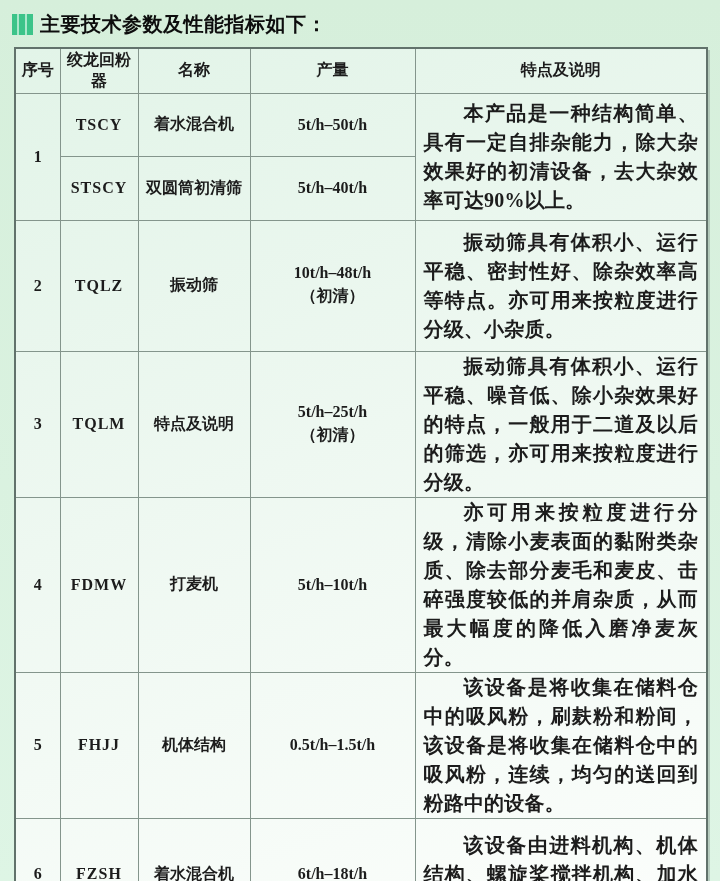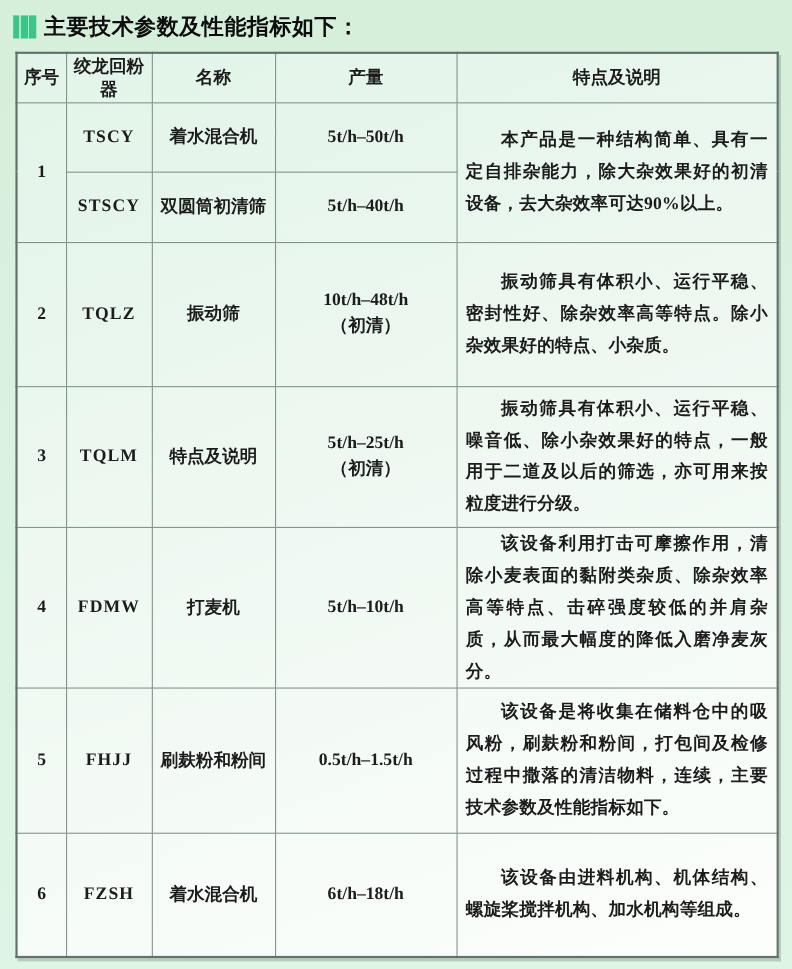--- a/index.html
+++ b/index.html
@@ -51,21 +51,21 @@
   tr.h-r3{height:128px;}
   tr.h-r4{height:130px;}
   tr.h-r5{height:132px;}
   tr.h-r6{height:113px;}
   .model{letter-spacing:1px;}
   .output-note{display:block;margin-top:4px;}
   p.desc{
     margin:0;padding:0 8px;
     text-align:justify;text-justify:inter-character;
     text-indent:2em;
-    font-size:16px;line-height:29px;
+    font-size:20px;line-height:29px;
     letter-spacing:.2px;
   }
 </style>
 </head>
 <body>
 
 <div class="title-row">
   <span class="title-icon"></span>
   <h1 class="page-title">主要技术参数及性能指标如下：</h1>
 </div>
@@ -106,21 +106,21 @@
 
     <tr class="h-r2">
       <td>2</td>
       <td class="model">TQLZ</td>
       <td>振动筛</td>
       <td>
         <span>10t/h–48t/h</span>
         <span class="output-note">（初清）</span>
       </td>
       <td>
-        <p class="desc">振动筛具有体积小、运行平稳、密封性好、除杂效率高等特点。除小杂效果好的特点、小杂质。</p>
+        <p class="desc">振动筛具有体积小、运行平稳、密封性好、除杂效率高等特点。亦可用来按粒度进行分级、小杂质。</p>
       </td>
     </tr>
 
     <tr class="h-r3">
       <td>3</td>
       <td class="model">TQLM</td>
       <td>特点及说明</td>
       <td>
         <span>5t/h–25t/h</span>
         <span class="output-note">（初清）</span>
@@ -129,31 +129,31 @@
         <p class="desc">振动筛具有体积小、运行平稳、噪音低、除小杂效果好的特点，一般用于二道及以后的筛选，亦可用来按粒度进行分级。</p>
       </td>
     </tr>
 
     <tr class="h-r4">
       <td>4</td>
       <td class="model">FDMW</td>
       <td>打麦机</td>
       <td>5t/h–10t/h</td>
       <td>
-        <p class="desc">该设备利用打击可摩擦作用，清除小麦表面的黏附类杂质、除杂效率高等特点、击碎强度较低的并肩杂质，从而最大幅度的降低入磨净麦灰分。</p>
+        <p class="desc">亦可用来按粒度进行分级，清除小麦表面的黏附类杂质、除去部分麦毛和麦皮、击碎强度较低的并肩杂质，从而最大幅度的降低入磨净麦灰分。</p>
       </td>
     </tr>
 
     <tr class="h-r5">
       <td>5</td>
       <td class="model">FHJJ</td>
-      <td>刷麸粉和粉间</td>
+      <td>机体结构</td>
       <td>0.5t/h–1.5t/h</td>
       <td>
-        <p class="desc">该设备是将收集在储料仓中的吸风粉，刷麸粉和粉间，打包间及检修过程中撒落的清洁物料，连续，主要技术参数及性能指标如下。</p>
+        <p class="desc">该设备是将收集在储料仓中的吸风粉，刷麸粉和粉间，该设备是将收集在储料仓中的吸风粉，连续，均匀的送回到粉路中的设备。</p>
       </td>
     </tr>
 
     <tr class="h-r6">
       <td>6</td>
       <td class="model">FZSH</td>
       <td>着水混合机</td>
       <td>6t/h–18t/h</td>
       <td>
         <p class="desc">该设备由进料机构、机体结构、螺旋桨搅拌机构、加水机构等组成。</p>

